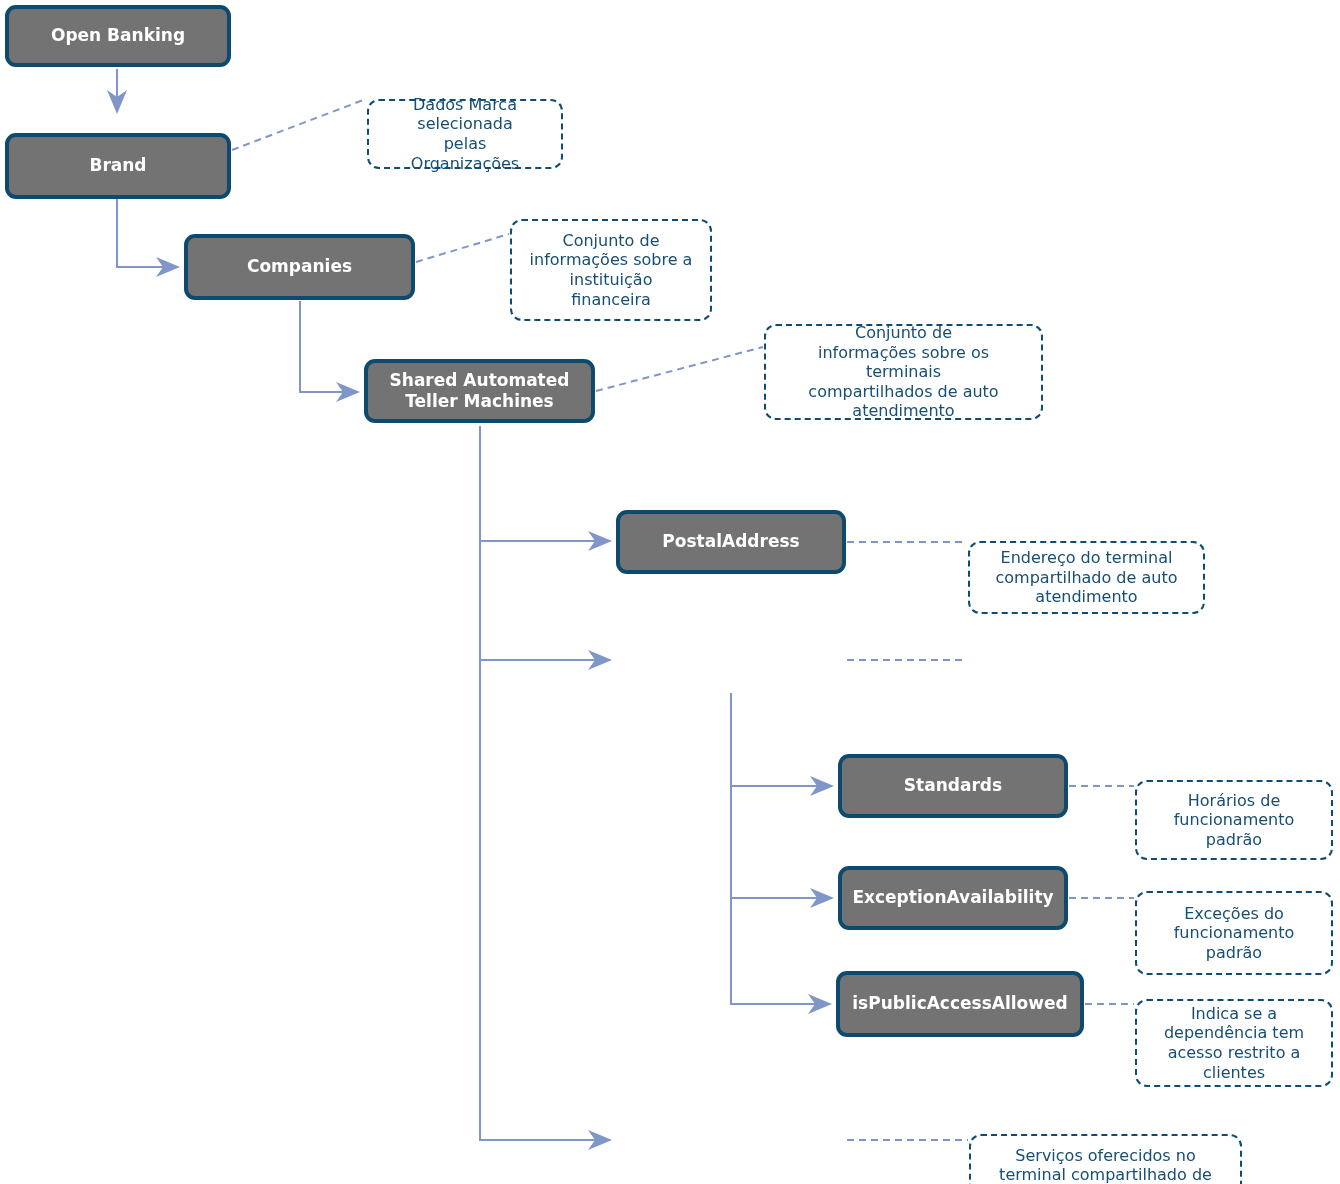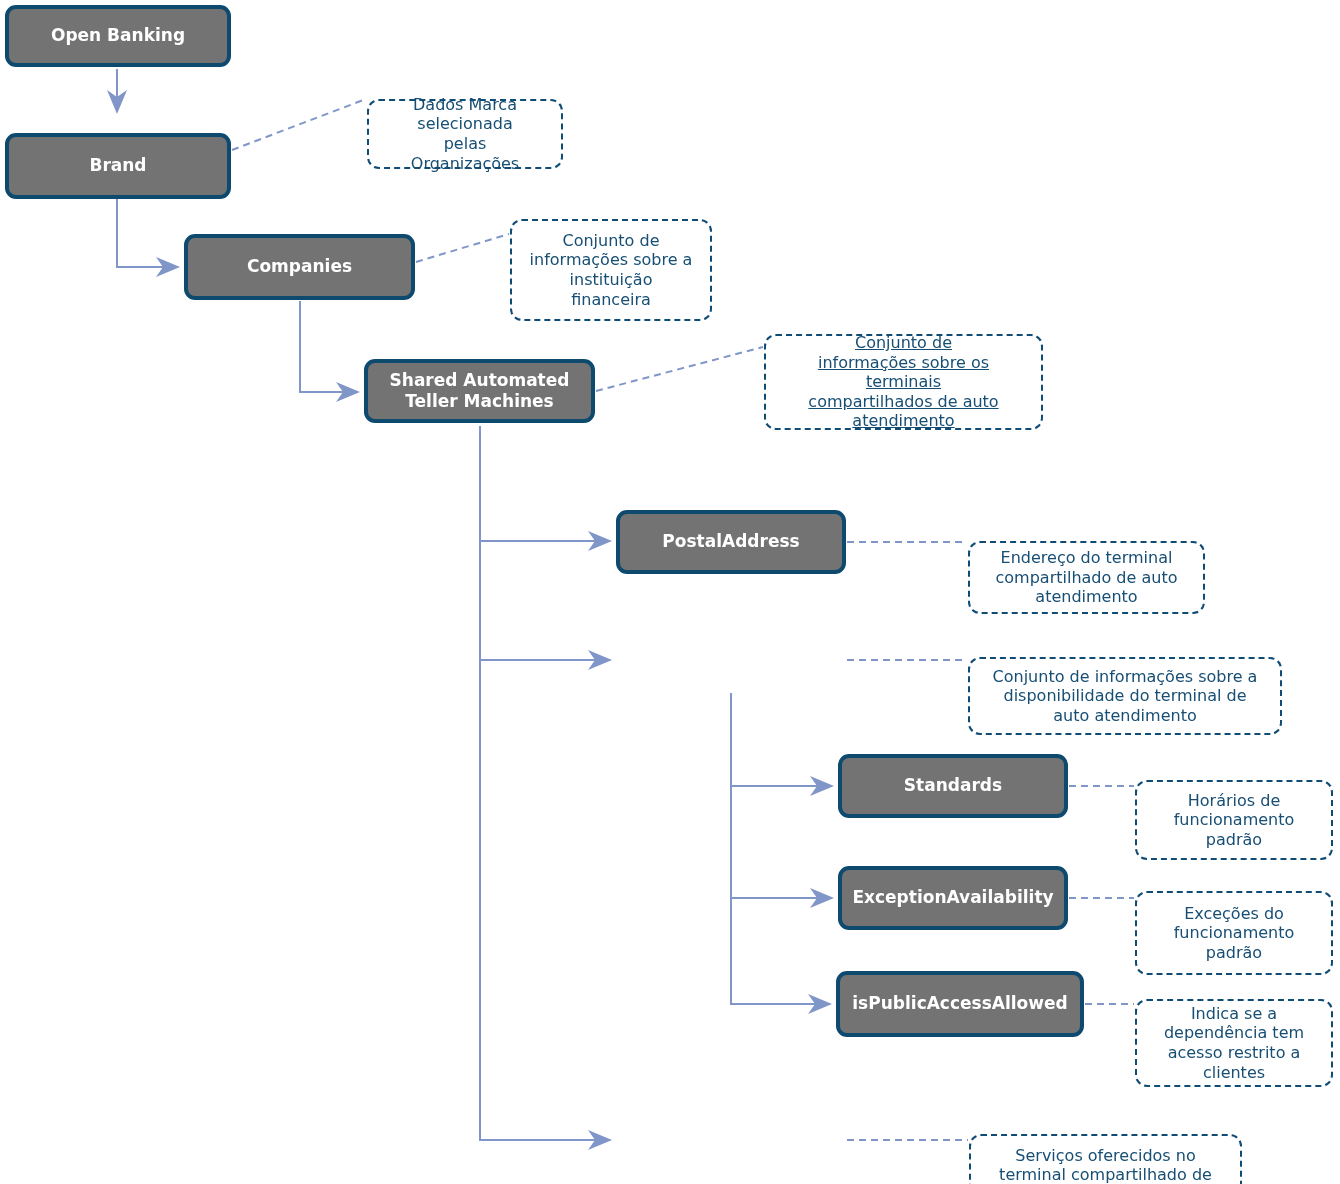--- a/index.html
+++ b/index.html
@@ -89,25 +89,24 @@
 
   <div class="node" style="left:838px;top:866px;width:230px;height:64px;padding:4px 6px;">ExceptionAvailability</div>
 
   <div class="node" style="left:836px;top:971px;width:248px;height:66px;padding:4px 6px;">isPublicAccessAllowed</div>
 
 
   <div class="note" style="left:367px;top:63px;width:196px;height:70px;padding:4px 26px;">Dados Marca selecionada pelas Organizações</div>
 
   <div class="note" style="left:510px;top:183px;width:202px;height:102px;padding:4px 16px;">Conjunto de informações sobre a instituição financeira</div>
 
-  <div class="note" style="left:764px;top:298px;width:279px;height:96px;padding:4px 38px;text-decoration:underline;">Conjunto de informações sobre os terminais compartilhados de auto atendimento</div>
+  <div class="note" style="left:764px;top:288px;width:279px;height:96px;padding:4px 38px;">Conjunto de informações sobre os terminais compartilhados de auto atendimento</div>
 
   <div class="note" style="left:968px;top:505px;width:237px;height:73px;padding:4px 18px;">Endereço do terminal compartilhado de auto atendimento</div>
 
-  <div class="note" style="left:968px;top:621px;width:314px;height:78px;padding:4px 20px;">Conjunto de informações sobre a disponibilidade do terminal de auto atendimento</div>
 
   <div class="note" style="left:1135px;top:744px;width:198px;height:80px;padding:4px 32px;">Horários de funcionamento padrão</div>
 
   <div class="note" style="left:1135px;top:855px;width:198px;height:84px;padding:4px 32px;">Exceções do funcionamento padrão</div>
 
   <div class="note" style="left:1135px;top:963px;width:198px;height:88px;padding:4px 26px;">Indica se a dependência tem acesso restrito a clientes</div>
 
   <div class="note" style="left:969px;top:1098px;width:273px;height:82px;padding:4px 26px;">Serviços oferecidos no terminal compartilhado de auto atendimento</div>
 
 </div>

